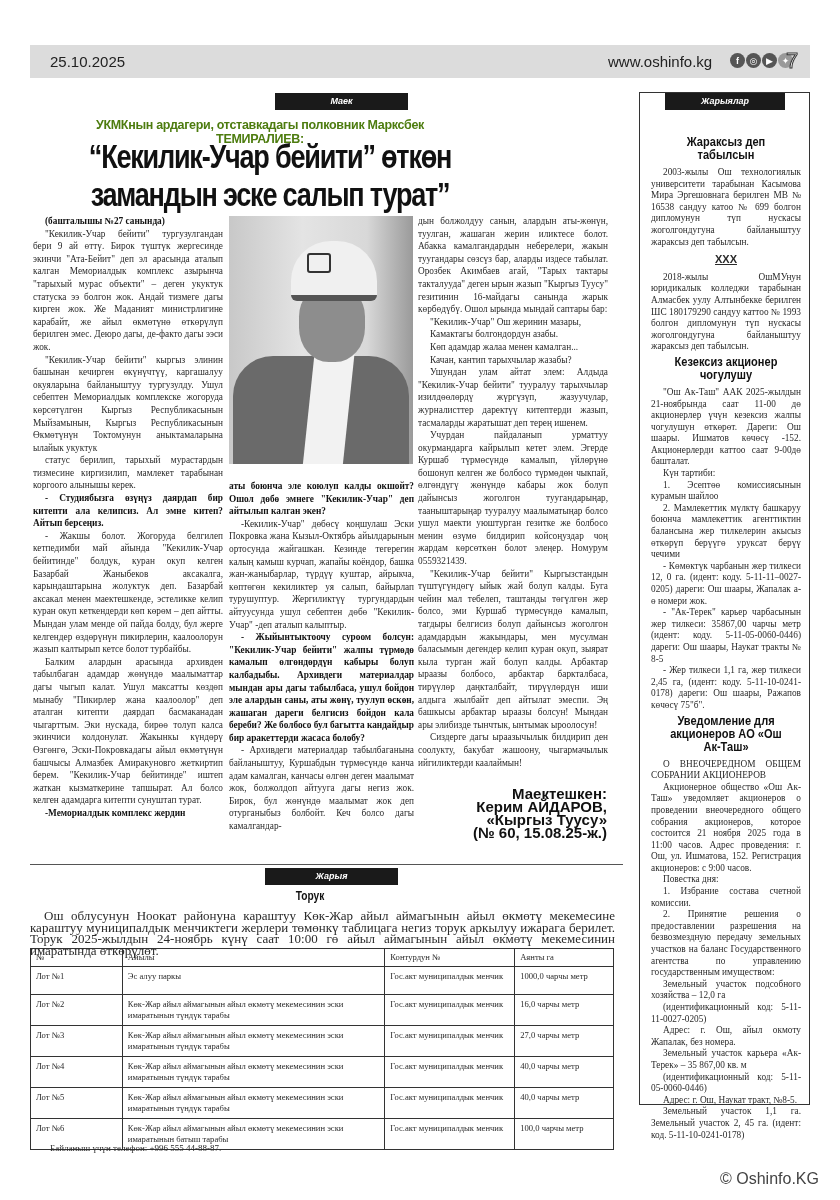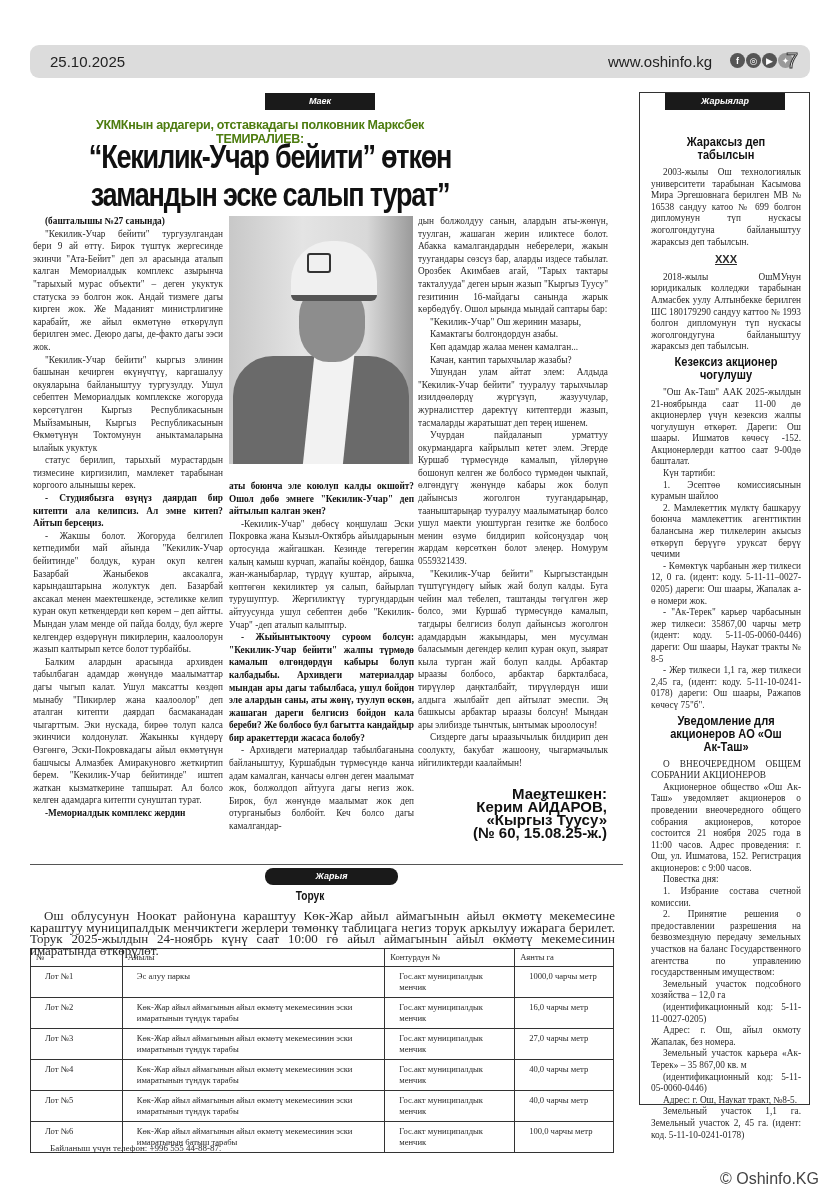--- a/index.html
+++ b/index.html
@@ -1,20 +1,20 @@
 <!DOCTYPE html>
 <html><head>
   <meta charset="utf-8">
   <style>
     * { box-sizing: border-box; margin: 0; padding: 0; }
     html, body { width: 840px; height: 1200px; background: #ffffff; overflow: hidden; }
     body { position: relative; font-family: "Liberation Serif", "DejaVu Serif", serif; color: #1a1a1a; }
 
     
-    .topbar { position: absolute; left: 30px; top: 45px; width: 780px; height: 33px; background: #dcdcdc; border-radius: 9px; }
+    .topbar { position: absolute; left: 30px; top: 45px; width: 780px; height: 33px; background: #dcdcdc; }
     .topbar .date { position: absolute; left: 20px; top: 8px; font-family: "Liberation Sans", "DejaVu Sans", sans-serif; font-size: 15px; color: #222; }
     .topbar .site { position: absolute; left: 578px; top: 8px; font-family: "Liberation Sans", "DejaVu Sans", sans-serif; font-size: 15px; color: #222; }
     .topbar .socials { position: absolute; left: 700px; top: 8px; display: flex; gap: 1px; }
     .topbar .socials span { width: 15px; height: 15px; border-radius: 50%; background: #555; color: #fff; font-family: "Liberation Sans", "DejaVu Sans", sans-serif; font-size: 9px; font-weight: bold; display: flex; align-items: center; justify-content: center; }
     .topbar .socials span.tw { background: #999; }
     .topbar .pagenum { position: absolute; left: 756px; top: 3px; font-family: "Liberation Sans", "DejaVu Sans", sans-serif; font-size: 22px; color: #fff; -webkit-text-stroke: 1px #333; }
 
     
     .tag { position: absolute; background: #1a1a1a; color: #fff; font-family: "Liberation Sans", "DejaVu Sans", sans-serif; font-weight: bold; font-style: italic; font-size: 9px; text-align: center; line-height: 16px; height: 17px; }
 
@@ -45,21 +45,21 @@
     .adbox h3 { font-family: "Liberation Sans", "DejaVu Sans", sans-serif; font-weight: bold; font-size: 13px; line-height: 13px; text-align: center; margin: 2px 0 6px 0; transform: scaleX(0.85); color: #111; }
     .adbox p { text-indent: 12px; }
     .adbox .xxx { text-align: center; font-family: "Liberation Sans", sans-serif; font-weight: bold; font-size: 11px; margin: 6px 0 6px 0; text-indent: 0; text-decoration: underline; }
 
     .hr { position: absolute; left: 30px; top: 864px; width: 593px; height: 1px; background: #555; }
 
     .lot-title { position: absolute; left: 200px; top: 889px; width: 220px; text-align: center; font-family: "Liberation Sans", "DejaVu Sans", sans-serif; font-weight: bold; font-size: 12px; transform: scaleX(0.85); color: #111; }
     .lot-intro { position: absolute; left: 30px; top: 910px; width: 585px; font-size: 13px; line-height: 11.5px; text-align: justify; color: #2a2a2a; text-indent: 14px; }
 
     table.lots { position: absolute; left: 30px; top: 948px; width: 584px; border-collapse: collapse; font-size: 8.6px; line-height: 11px; color: #2a2a2a; }
-    table.lots td, table.lots th { border: 1px solid #333; padding: 4px 14px; vertical-align: top; text-align: left; font-weight: normal; }
+    table.lots td, table.lots th { border: 1px solid #333; padding: 4px 5px; vertical-align: top; text-align: left; font-weight: normal; }
     table.lots th { height: 16px; padding: 3px 5px; }
     table.lots td { height: 28px; }
     .c1 { width: 92px; } .c2 { width: 263px; } .c3 { width: 130px; } .c4 { width: 99px; }
 
     .contact { position: absolute; left: 50px; top: 1143px; font-size: 9px; color: #2a2a2a; }
     .copyright { position: absolute; left: 720px; top: 1170px; font-family: "Liberation Sans", "DejaVu Sans", sans-serif; font-size: 16px; color: #444; }
   </style>
 </head>
 <body>
 
@@ -68,21 +68,21 @@
   <span class="site">www.oshinfo.kg</span>
   <div class="socials">
     <span>f</span>
     <span>◎</span>
     <span>▶</span>
     <span class="tw">✦</span>
   </div>
   <span class="pagenum">7</span>
 </div>
 
-<div class="tag" style="left:265px; top:93px; width:110px;font-style:italic;">Маек</div>
+<div class="tag" style="left:275px; top:93px; width:133px;font-style:italic;">Маек</div>
 <div class="kicker">УКМКнын ардагери, отставкадагы полковник Марксбек ТЕМИРАЛИЕВ:</div>
 <div class="headline">
   <div>“Кекилик-Учар бейити” өткөн</div>
   <div>замандын эске салып турат”</div>
 </div>
 
 <div class="col col1" id="col1">
     <p class="b">(башталышы №27 санында)</p>
     <p>"Кекилик-Учар бейити" тургузулгандан бери 9 ай өттү. Бирок түштүк жергесинде экинчи "Ата-Бейит" деп эл арасында аталып калган Мемориалдык комплекс азырынча "тарыхый мурас объекти" – деген укуктук статуска ээ болгон жок. Андай тизмеге дагы кирген жок. Же Маданият министрлигине карабайт, же айыл өкмөтүнө өткөрүлүп берилген эмес. Деюро дагы, де-факто дагы ээси жок.</p>
     <p>"Кекилик-Учар бейити" кыргыз элинин башынан кечирген өкүнүчтүү, каргашалуу окуяларына байланыштуу тургузулду. Ушул себептен Мемориалдык комплекске жогоруда көрсөтүлгөн Кыргыз Республикасынын Мыйзамынын, Кыргыз Республикасынын Өкмөтүнүн Токтомунун аныктамаларына ылайык укуктук</p>
@@ -149,21 +149,21 @@
       <p>(идентификационный код: 5-11-11-0027-0205)</p>
       <p>Адрес: г. Ош, айыл окмоту Жапалак, без номера.</p>
       <p>Земельный участок карьера «Ак-Терек» – 35 867,00 кв. м</p>
       <p>(идентификационный код: 5-11-05-0060-0446)</p>
       <p>Адрес: г. Ош, Наукат тракт, №8-5.</p>
       <p>Земельный участок 1,1 га. Земельный участок 2, 45 га. (идент: код. 5-11-10-0241-0178)</p>
     </div>
 </div>
 
 <div class="hr"></div>
-<div class="tag" style="left:265px; top:868px; width:133px;border-radius:8px;">Жарыя</div>
+<div class="tag" style="left:265px; top:868px; width:133px;">Жарыя</div>
 <div class="lot-title">Торук</div>
 <div class="lot-intro">Ош облусунун Ноокат районуна караштуу Көк-Жар айыл аймагынын айыл өкмөтү мекемесине караштуу муниципалдык менчиктеги жерлери төмөнкү таблицага негиз торук аркылуу ижарага берилет. Торук 2025-жылдын 24-ноябрь күнү саат 10:00 гө айыл аймагынын айыл өкмөтү мекемесинин имаратында өткөрүлөт.</div>
 
 <table class="lots">
   <thead>
     <tr>
       <th class="c1">№</th>
       <th class="c2">Айылы</th>
       <th class="c3">Контурдун №</th>
       <th class="c4">Аянты га</th>

